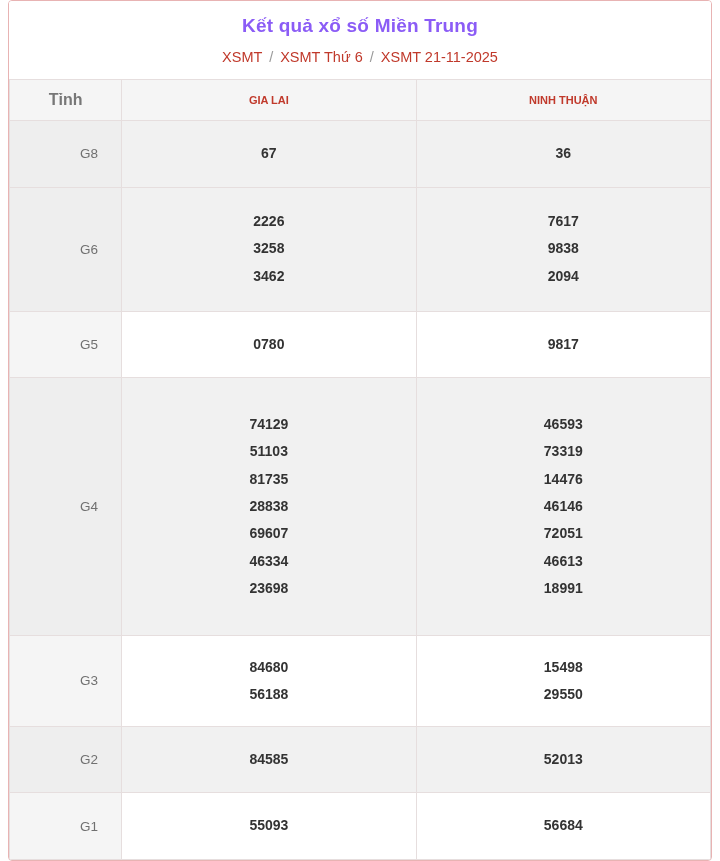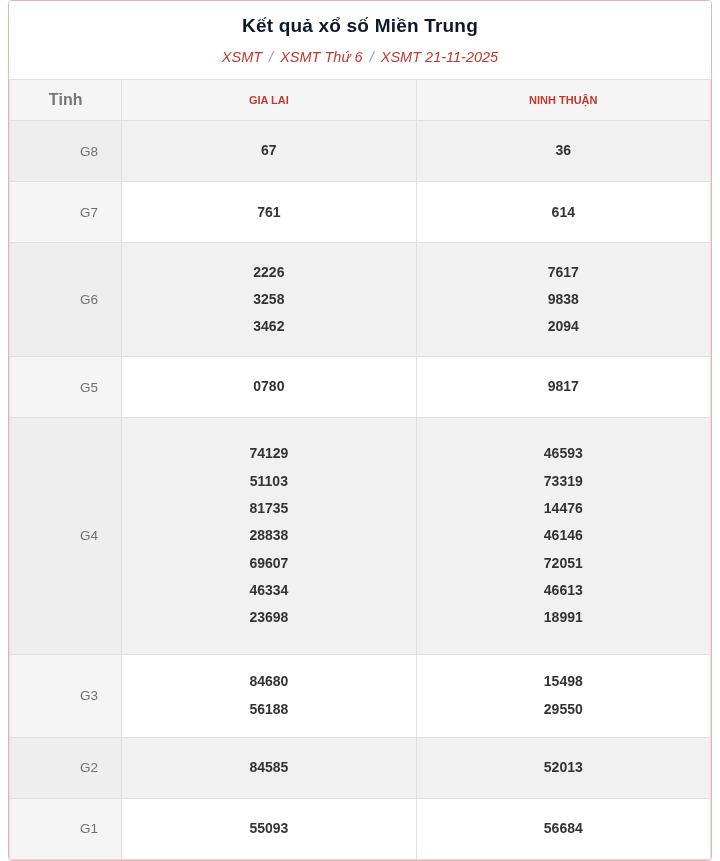--- a/index.html
+++ b/index.html
@@ -32,29 +32,28 @@
     flex-direction: column;
   }
   .card-header {
     padding: 14px 10px 10px 10px;
     text-align: center;
     background: #ffffff;
   }
   .title {
     font-size: 19px;
     font-weight: bold;
-    color: #0f172a;
+    color: #8b5cf6;
     letter-spacing: .2px;
     margin: 0 0 12px 0;
   }
   .subtitle {
     font-size: 14.5px;
     color: #c0392b;
     margin: 0 0 4px 0;
-    font-style: italic;
   }
   .subtitle .sep {
     color: #9a9a9a;
     padding: 0 3px;
   }
   .subtitle .crumb {
     color: #c0392b;
   }
   table.lottery {
     width: 100%;
@@ -144,29 +143,20 @@
         <tr class="shade g8">
           <td class="prize-label">G8</td>
           <td class="nums">
             <span class="n">67</span>
           </td>
           <td class="nums">
             <span class="n">36</span>
           </td>
         </tr>
 
-        <tr class="g7">
-          <td class="prize-label">G7</td>
-          <td class="nums">
-            <span class="n">761</span>
-          </td>
-          <td class="nums">
-            <span class="n">614</span>
-          </td>
-        </tr>
 
         <tr class="shade g6">
           <td class="prize-label">G6</td>
           <td class="nums">
             <span class="n">2226</span>
             <span class="n">3258</span>
             <span class="n">3462</span>
           </td>
           <td class="nums">
             <span class="n">7617</span>

